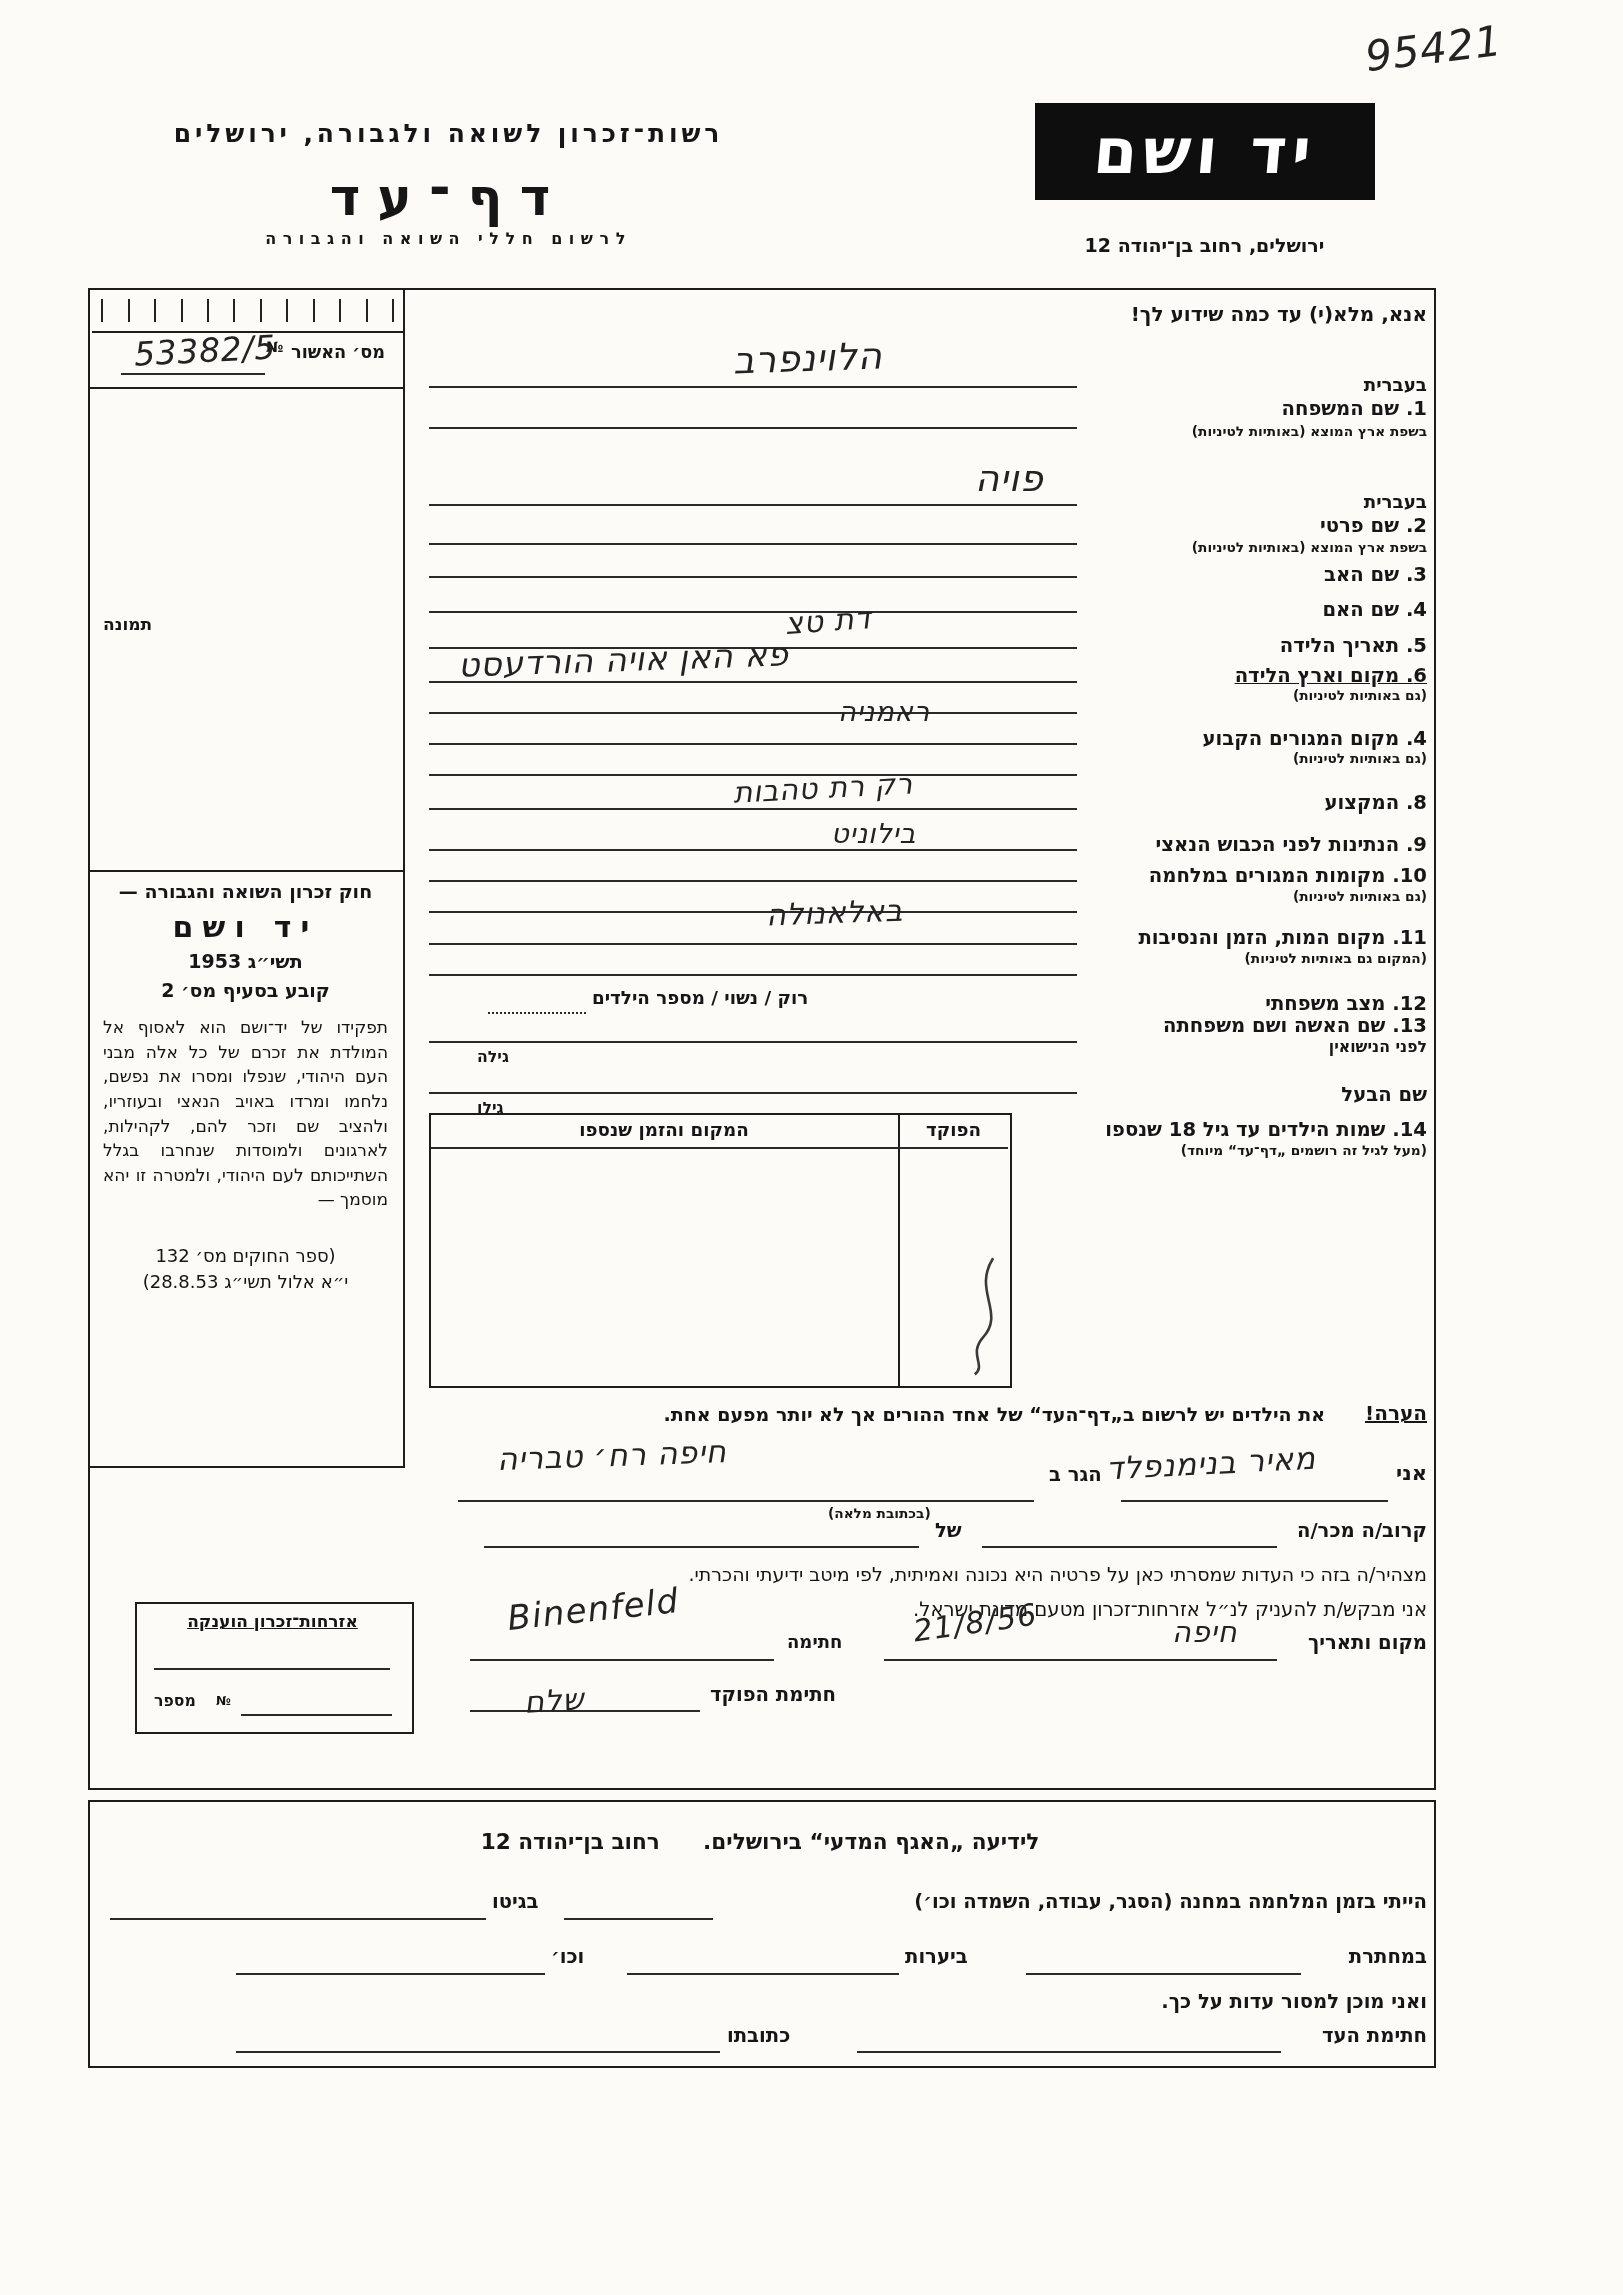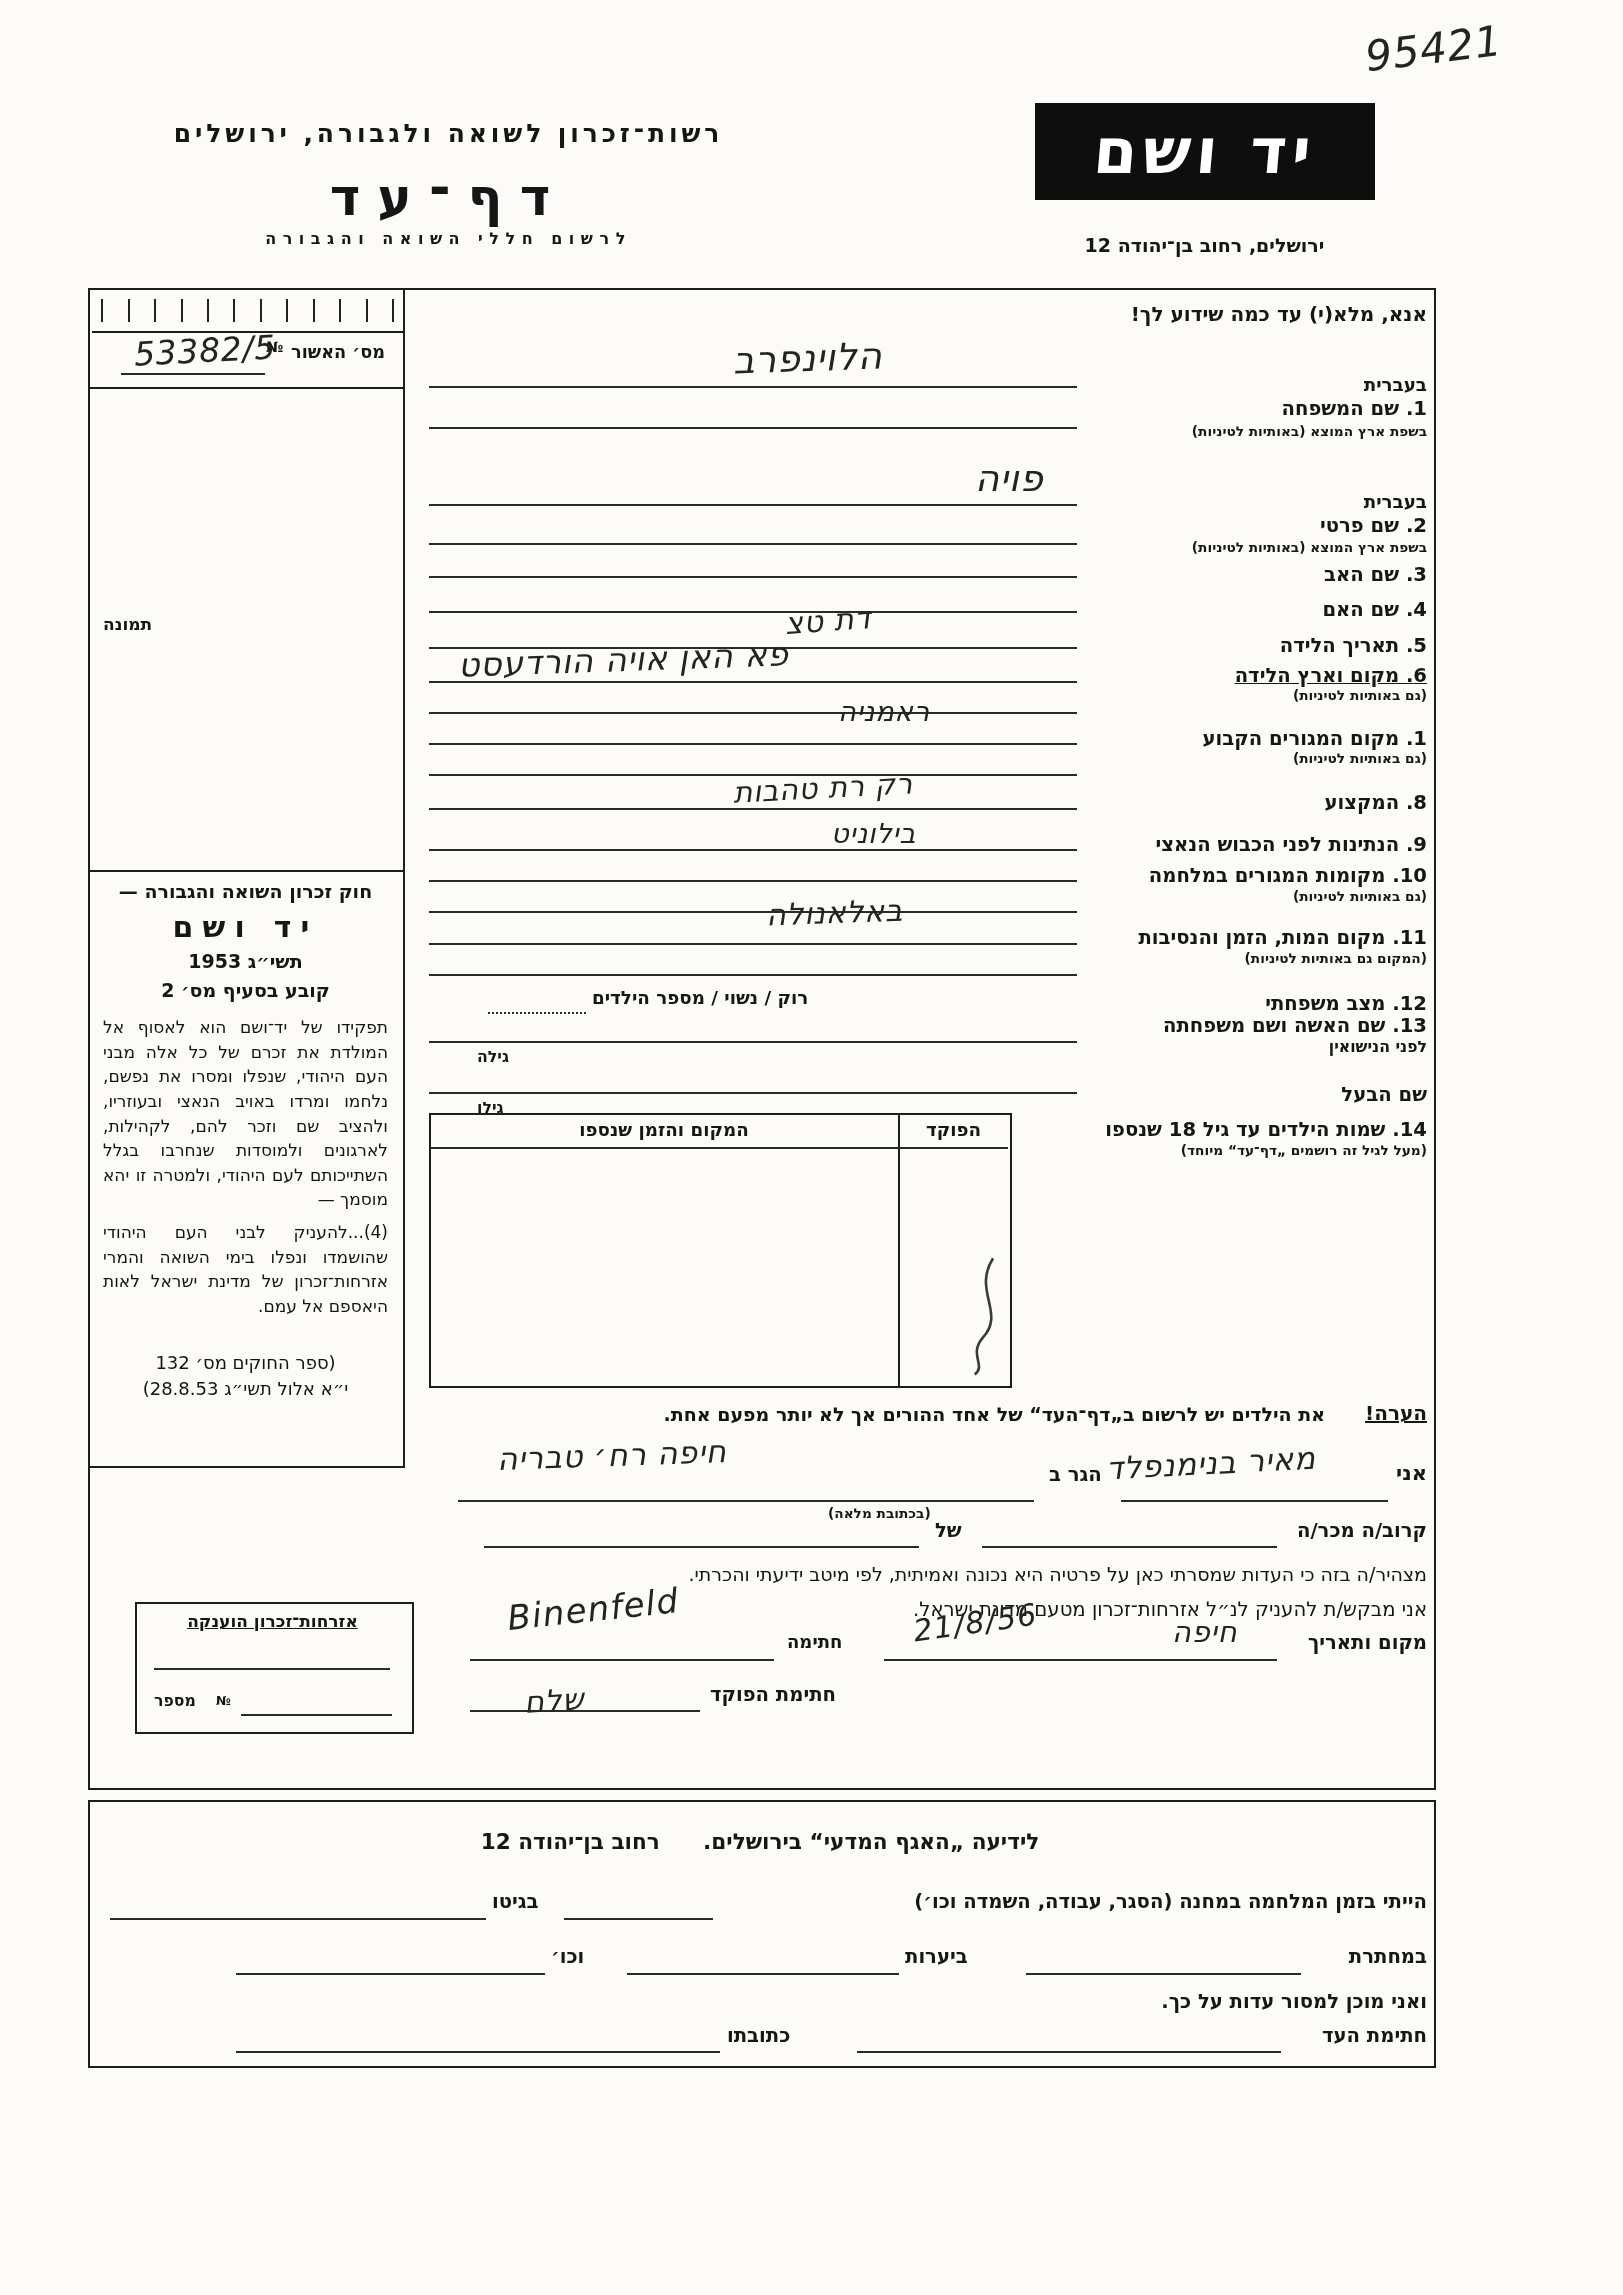--- a/index.html
+++ b/index.html
@@ -61,41 +61,40 @@
   <div class="abs rule" style="left:121px;top:373px;width:144px;"></div>
 
   <div class="abs rtl lbl" style="left:103px;top:614px;font-size:17px;">תמונה</div>
 
   <div class="abs rtl lbl center" style="left:98px;top:880px;width:295px;font-size:19px;">חוק זכרון השואה והגבורה —</div>
   <div class="abs rtl lbl center" style="left:98px;top:909px;width:295px;font-size:30px;letter-spacing:9.2px;">יד ושם</div>
   <div class="abs rtl lbl center" style="left:98px;top:950px;width:295px;font-size:19px;">תשי״ג 1953</div>
   <div class="abs rtl lbl center" style="left:98px;top:979px;width:295px;font-size:19px;">קובע בסעיף מס׳ 2</div>
   <div class="abs" style="left:103px;top:1015px;width:285px;font-size:17px;line-height:1.45;">
     <p class="just">תפקידו של יד־ושם הוא לאסוף אל המולדת את זכרם של כל אלה מבני העם היהודי, שנפלו ומסרו את נפשם, נלחמו ומרדו באויב הנאצי ובעוזריו, ולהציב שם וזכר להם, לקהילות, לארגונים ולמוסדות שנחרבו בגלל השתייכותם לעם היהודי, ולמטרה זו יהא מוסמך —</p>
-    <p class="just">(4)...להעניק לבני העם היהודי שהושמדו ונפלו בימי השואה והמרי אזרחות־זכרון של מדינת ישראל לאות היאספם אל עמם.</p>
     <div class="center" style="margin-top:31px;font-size:18px;">
       <div class="rtl">(ספר החוקים מס׳ 132</div>
       <div class="rtl">י״א אלול תשי״ג 28.8.53)</div>
     </div>
   </div>
 
   <div class="abs rtl lbl" style="right:196px;top:302px;font-size:20px;">אנא, מלא(י) עד כמה שידוע לך!</div>
 
   <div class="abs rtl lbl" style="right:196px;top:374px;font-size:18.3px;">בעברית</div>
   <div class="abs rtl lbl" style="right:196px;top:397px;font-size:19.6px;">1. שם המשפחה</div>
   <div class="abs rtl lbl" style="right:196px;top:423px;font-size:13.7px;">בשפת ארץ המוצא (באותיות לטיניות)</div>
   <div class="abs rtl lbl" style="right:196px;top:491px;font-size:18.3px;">בעברית</div>
   <div class="abs rtl lbl" style="right:196px;top:514px;font-size:19.6px;">2. שם פרטי</div>
   <div class="abs rtl lbl" style="right:196px;top:539px;font-size:13.7px;">בשפת ארץ המוצא (באותיות לטיניות)</div>
   <div class="abs rtl lbl" style="right:196px;top:563px;font-size:19.6px;">3. שם האב</div>
   <div class="abs rtl lbl" style="right:196px;top:598px;font-size:19.6px;">4. שם האם</div>
   <div class="abs rtl lbl" style="right:196px;top:634px;font-size:19.6px;">5. תאריך הלידה</div>
   <div class="abs rtl lbl" style="right:196px;top:664px;font-size:19.6px;text-decoration:underline;">6. מקום וארץ הלידה</div>
   <div class="abs rtl lbl" style="right:196px;top:687px;font-size:13.7px;">(גם באותיות לטיניות)</div>
-  <div class="abs rtl lbl" style="right:196px;top:727px;font-size:19.6px;">1. מקום המגורים הקבוע</div>
+  <div class="abs rtl lbl" style="right:196px;top:727px;font-size:19.6px;">4. מקום המגורים הקבוע</div>
   <div class="abs rtl lbl" style="right:196px;top:750px;font-size:13.7px;">(גם באותיות לטיניות)</div>
   <div class="abs rtl lbl" style="right:196px;top:791px;font-size:19.6px;">8. המקצוע</div>
   <div class="abs rtl lbl" style="right:196px;top:833px;font-size:19.6px;">9. הנתינות לפני הכבוש הנאצי</div>
   <div class="abs rtl lbl" style="right:196px;top:864px;font-size:19.6px;">10. מקומות המגורים במלחמה</div>
   <div class="abs rtl lbl" style="right:196px;top:888px;font-size:13.7px;">(גם באותיות לטיניות)</div>
   <div class="abs rtl lbl" style="right:196px;top:926px;font-size:19.6px;">11. מקום המות, הזמן והנסיבות</div>
   <div class="abs rtl lbl" style="right:196px;top:950px;font-size:13.7px;">(המקום גם באותיות לטיניות)</div>
   <div class="abs rtl lbl" style="right:196px;top:992px;font-size:19.6px;">12. מצב משפחתי</div>
   <div class="abs rtl lbl" style="right:196px;top:1014px;font-size:19.6px;">13. שם האשה ושם משפחתה</div>
   <div class="abs rtl lbl" style="right:196px;top:1037px;font-size:15.7px;">לפני הנישואין</div>

